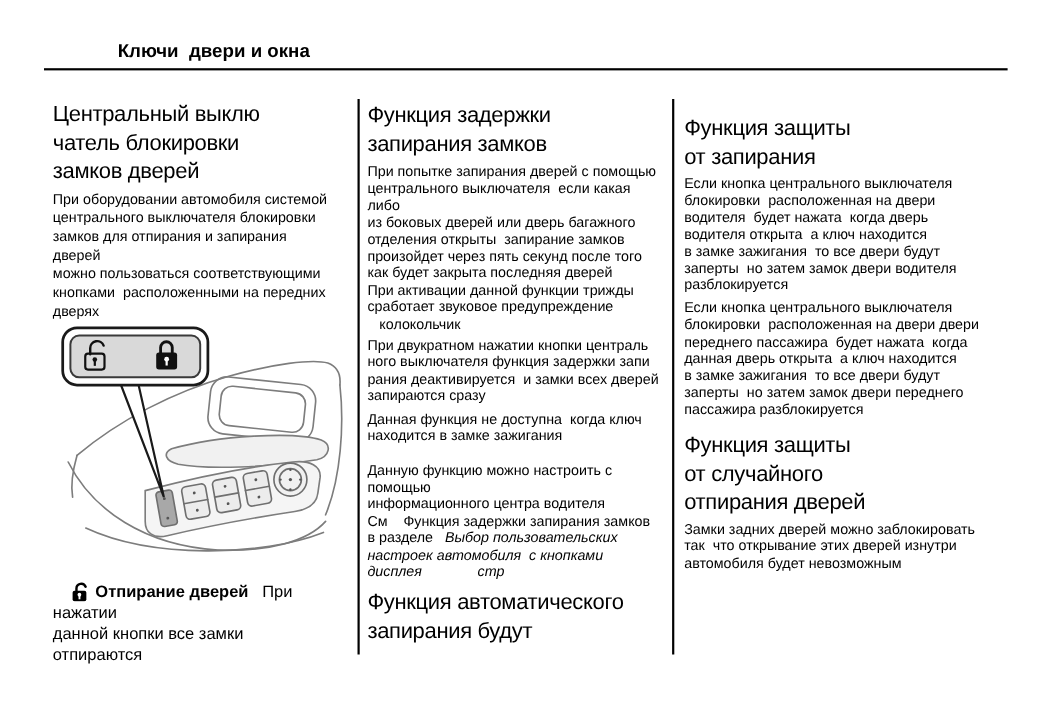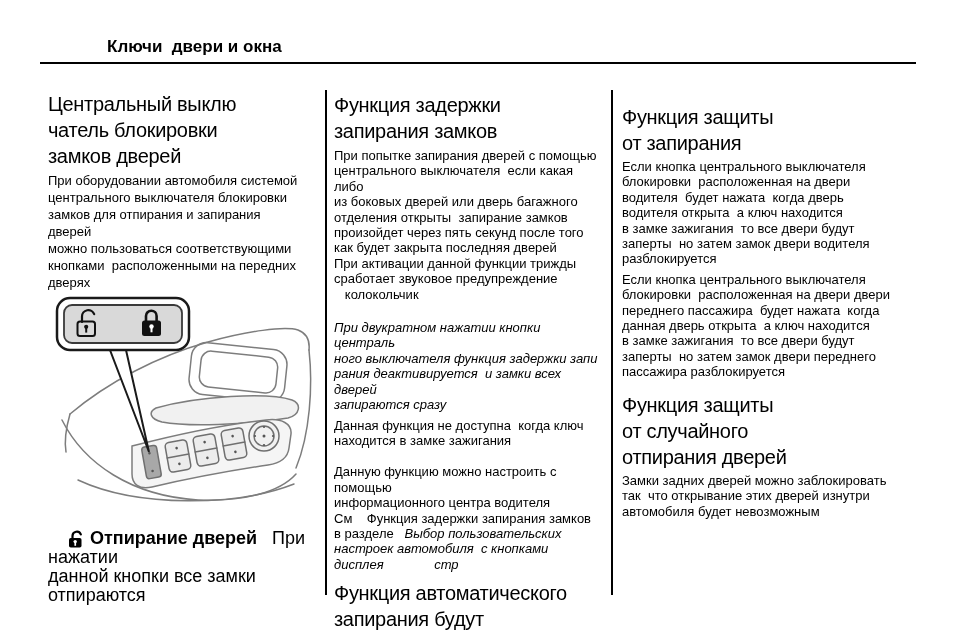--- a/index.html
+++ b/index.html
@@ -10,21 +10,21 @@
   .abs{position:absolute;}
   .pre{white-space:pre-wrap;}
   .h{font-weight:normal;font-size:20px;line-height:26px;letter-spacing:-0.3px;white-space:pre;}
   .p{font-size:13px;line-height:15.4px;white-space:pre-wrap;}
   .p.loose{line-height:17px;}
   .em{font-style:italic;}
   .header-title{font-weight:bold;font-size:17px;white-space:pre;}
   .hrule{background:#000;height:2px;}
   .vline{width:1.5px;background:#000;}
   .col{position:absolute;top:88px;}
-  .legend-item{font-size:18px;line-height:19px;white-space:pre-wrap;margin-top:6px;}
+  .legend-item{font-size:15px;line-height:19px;white-space:pre-wrap;margin-top:6px;}
   .legend-item b{font-weight:bold;}
   .licon{display:inline-block;vertical-align:-4px;margin-right:5px;}
 </style>
 </head>
 <body>
 
 <div class="abs header-title" style="left:107px;top:37px;">Ключи  двери и окна</div>
 <div class="abs hrule" style="left:40px;top:62px;width:876px;"></div>
 
 <div class="abs vline" style="left:325px;top:90px;height:505px;"></div>
@@ -133,21 +133,21 @@
 запирания замков</div>
   <div class="p" style="margin-top:4px;">При попытке запирания дверей с помощью
 центрального выключателя  если какая либо
 из боковых дверей или дверь багажного
 отделения открыты  запирание замков
 произойдет через пять секунд после того
 как будет закрыта последняя дверей
 При активации данной функции трижды
 сработает звуковое предупреждение
    колокольчик</div>
-  <div class="p" style="margin-top:18px;font-style:italic;">При двукратном нажатии кнопки централь
+  <div class="p" style="margin-top:4px;">При двукратном нажатии кнопки централь
 ного выключателя функция задержки запи
 рания деактивируется  и замки всех дверей
 запираются сразу</div>
   <div class="p" style="margin-top:5px;">Данная функция не доступна  когда ключ
 находится в замке зажигания</div>
   <div class="p" style="margin-top:16px;"><span class="pre">Данную функцию можно настроить с помощью
 информационного центра водителя
 См    Функция задержки запирания замков
 в разделе   </span><span class="pre em">Выбор пользовательских
 настроек автомобиля  с кнопками

